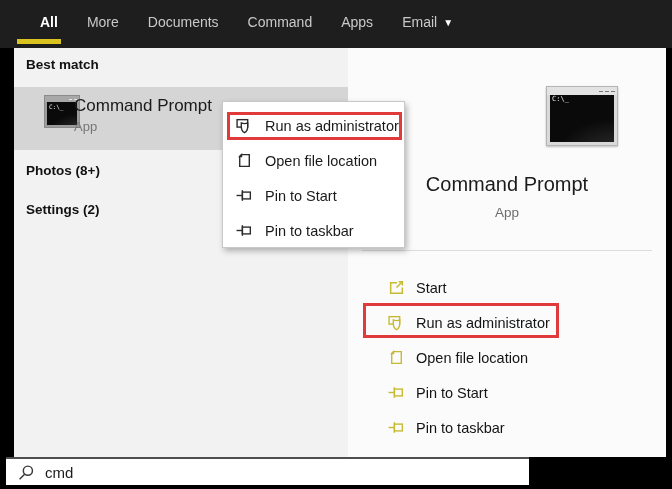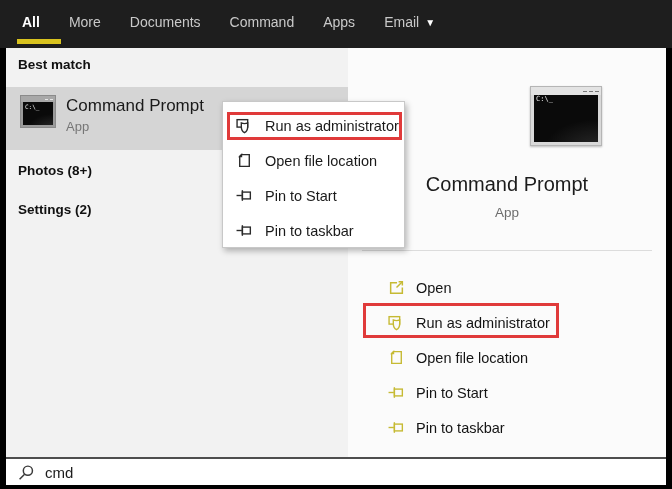--- a/index.html
+++ b/index.html
@@ -2,36 +2,36 @@
 <html><head>
 <meta charset="utf-8">
 <style>
   * { margin:0; padding:0; box-sizing:border-box; }
   html,body { background:#555; }
   body { font-family:"Liberation Sans", sans-serif; }
   .window{ position:relative; width:672px; height:489px; background:#000; overflow:hidden; }
 
   
   .topbar{ position:absolute; left:0; top:0; width:672px; height:48px; background:#1e1e1e; }
-  .tabs{ display:flex; gap:29px; padding-left:22px; padding-top:14px; }
+  .tabs{ display:flex; gap:29px; padding-left:40px; padding-top:14px; }
   .tab{ font-size:14px; color:#c9c9c9; cursor:default; white-space:nowrap; }
   .tab.active{ color:#fff; font-weight:bold; }
   .tab .arrow{ font-size:10px; position:relative; top:-1px; margin-left:6px; color:#fff; }
   .tab-underline{ position:absolute; left:17px; top:39px; width:44px; height:5px; }
 
   
-  .left-panel{ position:absolute; left:6px; top:48px; width:342px; height:409px; background:#f2f2f2; }
+  .left-panel{ position:absolute; left:14px; top:48px; width:342px; height:409px; background:#f2f2f2; }
   .section-label{ position:absolute; left:12px; font-size:13.5px; font-weight:bold; color:#111; }
   .best-match-label{ top:9px; }
   .photos-label{ top:115px; }
   .settings-label{ top:154px; }
   .result-row{ position:absolute; left:0; top:39px; width:342px; height:63px; background:#d5d5d5; }
 
   
-  .cmd-icon{ background:#9b9b9b; border:1px solid #8b8b8b; display:flex; flex-direction:column; }
+  .cmd-icon{ background:#9b9b9b; border:1px solid #8b8b8b; display:flex; flex-direction:column;margin-left:16px; }
   .cmd-icon .chrome{ height:6px; background:#a8a8a8; display:flex; justify-content:flex-end; align-items:center; gap:2px; padding-right:2px; }
   .cmd-icon .chrome i{ display:block; width:3px; height:1px; background:#e6e6e6; }
   .cmd-icon .scr{ flex:1; background:#0a0a0a; margin:0 2px 2px 2px; color:#e8e8e8; font-family:"DejaVu Sans Mono", monospace; font-size:6px; line-height:7px; padding:1px 0 0 2px;
     background-image:radial-gradient(ellipse 120% 90% at 100% 115%, #2a2a2a 0%, #0a0a0a 70%); }
   .cmd-icon-sm{ position:absolute; left:14px; top:8px; width:36px; height:33px; }
   .cmd-icon-lg{ position:absolute; left:182px; top:38px; width:72px; height:60px; background:#d9d9d9; border-color:#b5b5b5; box-shadow:0 1px 2px rgba(0,0,0,.25); }
   .cmd-icon-lg .chrome{ height:8px; background:#e3e3e3; }
   .cmd-icon-lg .chrome i{ background:#777; width:4px; }
   .cmd-icon-lg .scr{ font-size:7px; margin:0 3px 3px 3px; }
 
@@ -52,21 +52,21 @@
 
   
   .context-menu{ position:absolute; left:222px; top:101px; width:183px; height:147px; background:#fff; --bg:#fff;
     border:1px solid #c8c8c8; box-shadow:2px 3px 6px rgba(0,0,0,.28); padding-top:6px; }
   .cm-item{ height:35px; display:flex; align-items:center; padding-left:13px; }
   .cm-item .ico{ width:17px; height:17px; margin-right:12px; color:#2b2b2b; flex:0 0 auto; }
   .cm-item .lbl{ font-size:14.5px; color:#1a1a1a; }
   .cm-redbox{ position:absolute; left:4px; top:10px; width:175px; height:28px; border:3px solid #e03a3a; pointer-events:none; }
 
   
-  .searchbar{ position:absolute; left:6px; top:457px; width:660px; height:28px; background:#fff; border-top:2px solid #4e4e4e; display:flex; align-items:center; }
+  .searchbar{ position:absolute; left:6px; top:457px; width:523px; height:28px; background:#fff; border-top:2px solid #4e4e4e; display:flex; align-items:center; }
   .searchbar .ico{ width:17px; height:17px; margin-left:12px; color:#3a3a3a; }
   .search-text{ margin-left:10px; font-size:15px; color:#1c1c1c; border:none; outline:none; background:transparent; font-family:inherit; width:300px; }
 
   svg{ display:block; width:100%; height:100%; }
   .cover{ fill:var(--bg,#fff); }
 </style>
 </head>
 <body>
 
 <div class="window">
@@ -117,21 +117,21 @@
 
     <ul class="rp-actions">
       <li class="rp-action">
         <span class="ico yellow-ico">
           <svg viewBox="0 0 16 16" stroke="currentColor" stroke-width="1.4" fill="none">
             <path d="M8.5 3.5 H2.5 V13.5 H13.5 V8"></path>
             <path d="M8 8 L13.5 2.5"></path>
               <path d="M10 2.5 H13.5 V6"></path>
           </svg>
         </span>
-        <span class="lbl">Open</span>
+        <span class="lbl">Start</span>
       </li>
       <li class="rp-action">
         <span class="ico yellow-ico">
           <svg viewBox="0 0 16 16" stroke="currentColor" stroke-width="1.3">
             <rect x="1" y="2.5" width="10" height="7" fill="none"></rect>
             <path class="cover" d="M5 5.6 C6.8 6.3 9.2 6.3 11 5.6 L11 9.2 C11 12.3 9.6 14 8 14.8 C6.4 14 5 12.3 5 9.2 Z"></path>
           </svg>
         </span>
         <span class="lbl">Run as administrator</span>
       </li>

